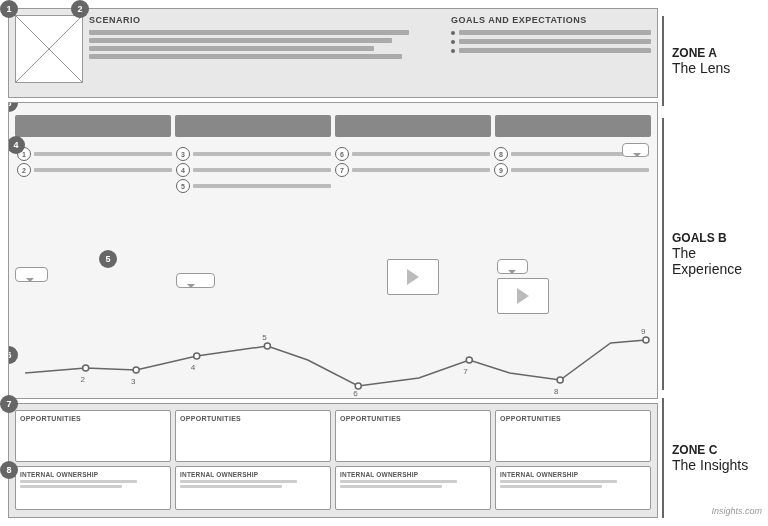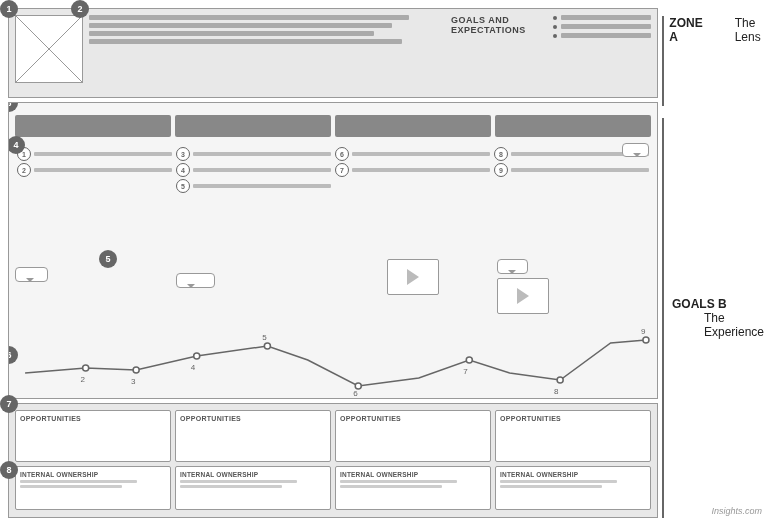--- a/index.html
+++ b/index.html
@@ -83,21 +83,21 @@
 
     .line-gray {
       height: 5px;
       background: #aaa;
       border-radius: 1px;
     }
 
     .goals-section {
       width: 200px;
       display: flex;
-      flex-direction: row;
+      flex-direction: column;
       gap: 3px;
     }
 
     .goals-label {
       font-size: 9px;
       font-weight: bold;
       color: #444;
       letter-spacing: 0.5px;
       margin-bottom: 2px;
     }
@@ -346,21 +346,21 @@
       flex-direction: column;
       align-items: flex-start;
       padding-left: 8px;
       border-left: 2px solid #666;
     }
 
     .zone-a-label { 
       height: 90px; 
       justify-content: center;
       display: flex;
-      flex-direction: row;
+      flex-direction: column;
       margin-top: 8px;
     }
     .zone-b-label { 
       flex: 1; 
       justify-content: center;
       display: flex;
       flex-direction: column;
       margin-top: 8px;
     }
     .zone-c-label { 
@@ -371,41 +371,41 @@
       margin-top: 8px;
     }
 
     .zone-title {
       font-size: 12px;
       font-weight: bold;
       color: #222;
     }
 
     .zone-subtitle {
-      font-size: 12px;
+      font-size: 14px;
       color: #222;
-      margin-left: 32px;
     }
   </style>
 </head>
 <body>
 
 <div class="main-container">
 
   <div class="diagram-area">
 
     <div class="zone-a relative">
 
       <div class="badge" style="top:-9px;left:-9px;width:18px;height:18px;">1</div>
 
       <div class="badge" style="top:-9px;left:62px;width:18px;height:18px;">2</div>
 
       <div class="wireframe-box wireframe-x"></div>
 
       <div class="scenario-section">
+        <div class="scenario-label">SCENARIO</div>
         <div class="scenario-lines">
           <div class="line-gray" style="width:90%;"></div>
           <div class="line-gray" style="width:85%;"></div>
           <div class="line-gray" style="width:80%;"></div>
           <div class="line-gray" style="width:88%;"></div>
         </div>
       </div>
 
       <div class="goals-section">
         <div class="goals-label">GOALS AND EXPECTATIONS</div>
@@ -607,16 +607,20 @@
     <div class="zone-label-item zone-a-label">
       <div class="zone-title">ZONE A</div>
       <div class="zone-subtitle">The Lens</div>
     </div>
 
     <div class="zone-label-item zone-b-label" style="flex:1; margin-top:12px;">
       <div class="zone-title">GOALS B</div>
       <div class="zone-subtitle">The Experience</div>
     </div>
 
+    <div class="zone-label-item zone-c-label" style="height:120px; margin-top:8px;">
+      <div class="zone-title">ZONE C</div>
+      <div class="zone-subtitle">The Insights</div>
+    </div>
 
     <div class="nngroup">Insights.com</div>
   </div>
 </div>
 
 </body></html>

